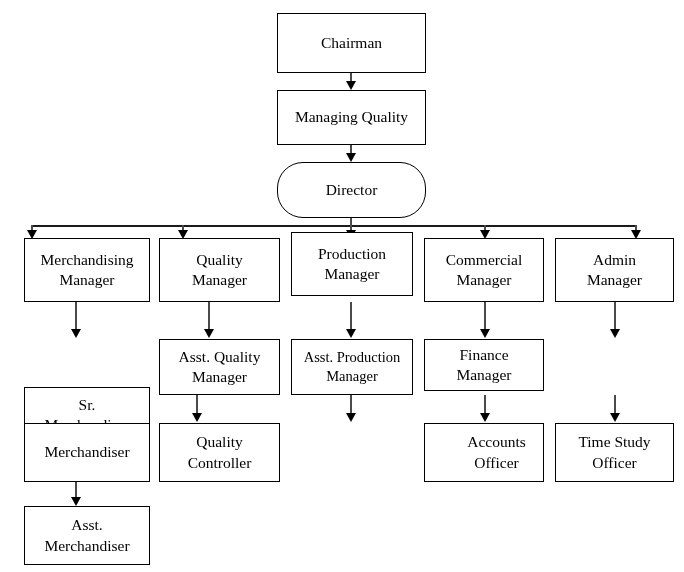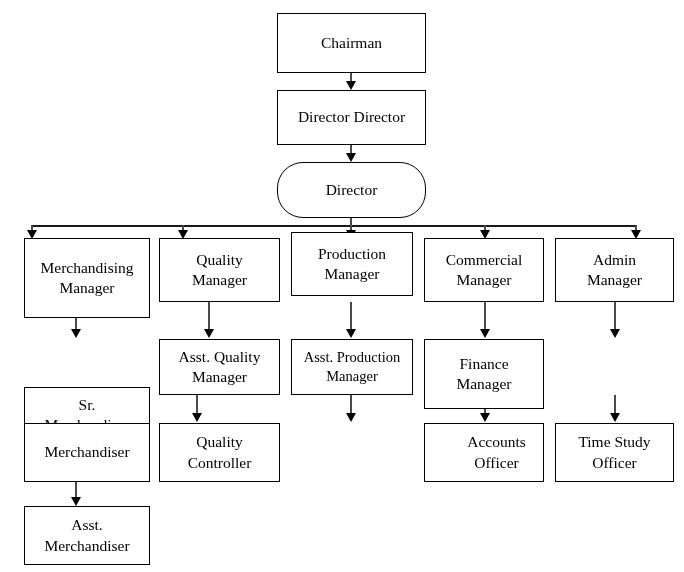--- a/index.html
+++ b/index.html
@@ -117,28 +117,28 @@
   <div class="conn-arrow" style="left:609.5px; top:413px;"></div>
 
   <div class="conn-vline" style="left:75px; top:482px; height:17px;"></div>
   <div class="conn-arrow" style="left:70.5px; top:497px;"></div>
 
   <div class="node-box" style="left:277px; top:13px; width:149px; height:60px;">
     <span class="node-label">Chairman</span>
   </div>
 
   <div class="node-box" style="left:277px; top:90px; width:149px; height:55px;">
-    <span class="node-label">Director Director</span>
+    <span class="node-label">Managing Quality</span>
   </div>
 
   <div class="node-box" style="left:277px; top:162px; width:149px; height:56px;border-radius:26px;">
     <span class="node-label">Director</span>
   </div>
 
-  <div class="node-box" style="left:24px; top:238px; width:126px; height:80px;">
+  <div class="node-box" style="left:24px; top:238px; width:126px; height:64px;">
     <span class="node-label">Merchandising
 Manager</span>
   </div>
   <div class="node-box" style="left:159px; top:238px; width:121px; height:64px;">
     <span class="node-label">Quality
 Manager</span>
   </div>
   <div class="node-box" style="left:291px; top:232px; width:122px; height:64px;">
     <span class="node-label">Production
 Manager</span>
@@ -157,21 +157,21 @@
 Merchandiser</span>
   </div>
   <div class="node-box" style="left:159px; top:339px; width:121px; height:56px;">
     <span class="node-label">Asst. Quality
 Manager</span>
   </div>
   <div class="node-box" style="left:291px; top:339px; width:122px; height:56px; font-size:14.5px;">
     <span class="node-label">Asst. Production
 Manager</span>
   </div>
-  <div class="node-box" style="left:424px; top:339px; width:120px; height:70px;">
+  <div class="node-box" style="left:424px; top:339px; width:120px; height:52px;">
     <span class="node-label">Finance
 Manager</span>
   </div>
 
   <div class="node-box" style="left:24px; top:423px; width:126px; height:59px;">
     <span class="node-label">Merchandiser</span>
   </div>
   <div class="node-box" style="left:159px; top:423px; width:121px; height:59px;">
     <span class="node-label">Quality
 Controller</span>

